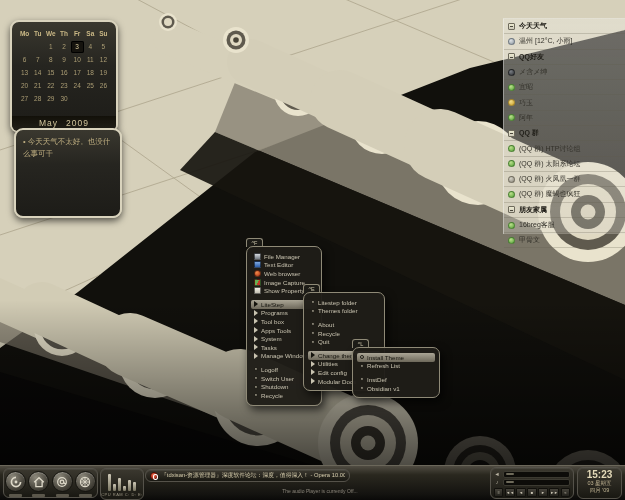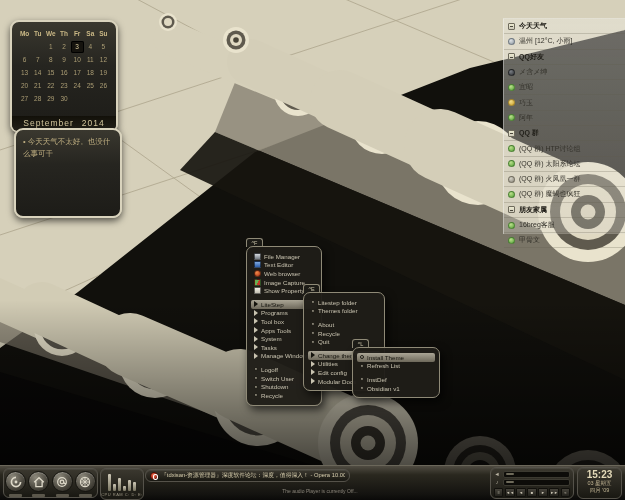--- a/index.html
+++ b/index.html
@@ -247,21 +247,21 @@
 
       <span class="cal-cell">27</span>
       <span class="cal-cell">28</span>
       <span class="cal-cell">29</span>
       <span class="cal-cell">30</span>
       <span class="cal-cell"></span>
       <span class="cal-cell"></span>
       <span class="cal-cell"></span>
     </div>
     <div class="cal-footer">
-      <span>September</span><span>2014</span>
+      <span>May</span><span>2009</span>
     </div>
   </div>
 
   <div class="widget notes">
     <div class="notes-text"><span>•</span> <span>今天天气不太好。也没什么事可干</span></div>
   </div>
 
   <div class="sidebar">
     <div class="sb-row hdr">
         <span class="sb-ic box"></span>

